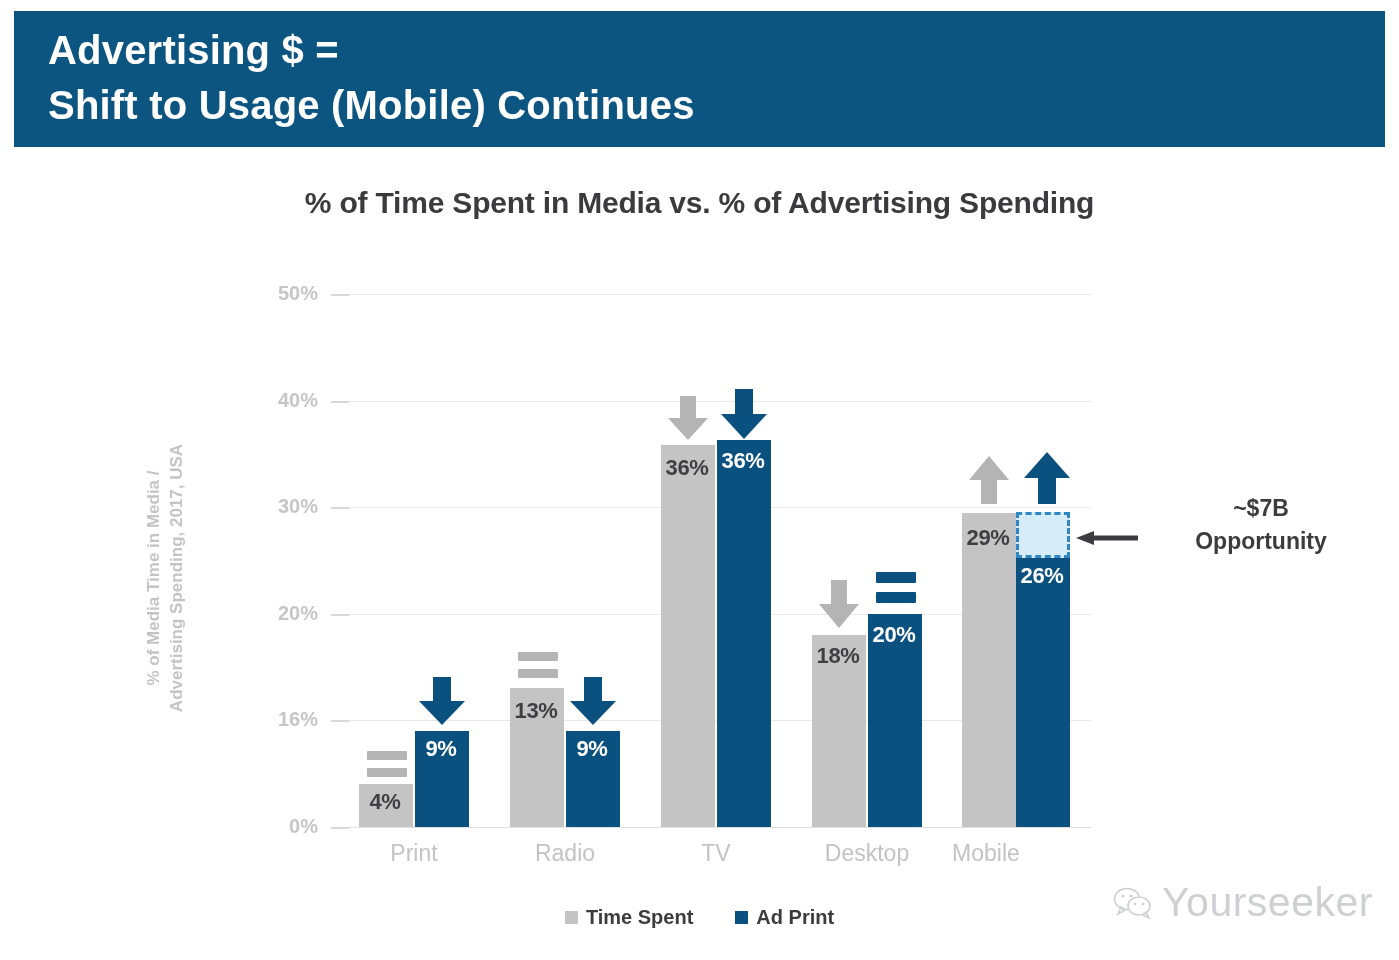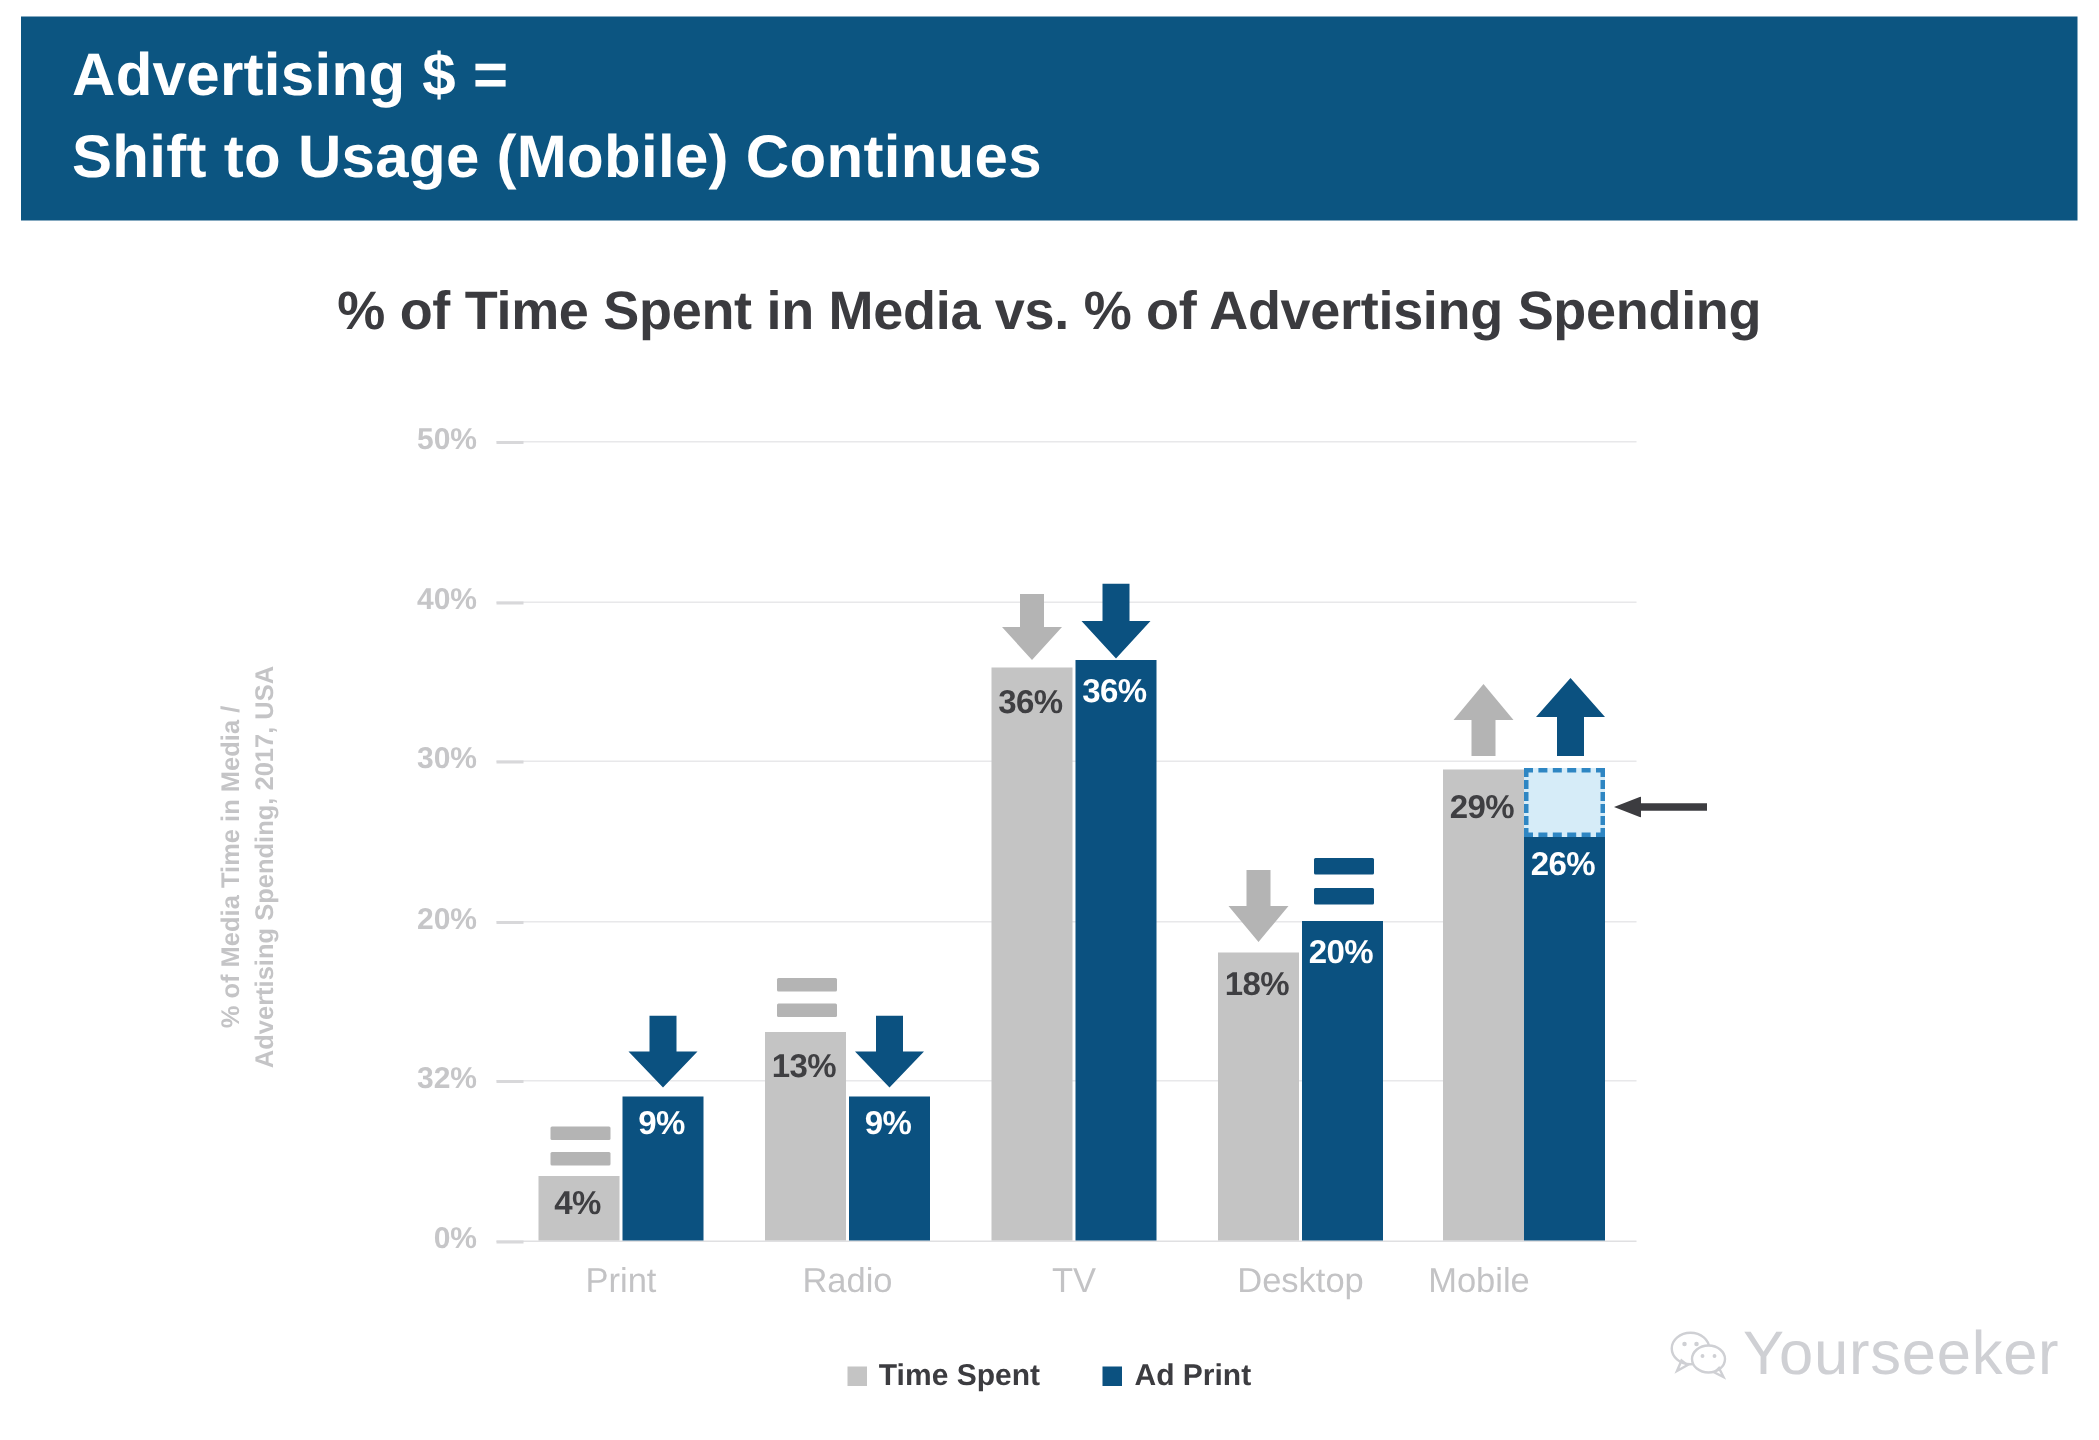--- a/index.html
+++ b/index.html
@@ -33,21 +33,21 @@
     white-space: pre-line;
     letter-spacing: 0.2px;
   }
 
   
   #chart-title {
     position: absolute;
     left: 0; top: 186px;
     width: 1399px;
     text-align: center;
-    font-size: 36px;
+    font-size: 30px;
     font-weight: bold;
     color: #3b3b3f;
     letter-spacing: -0.2px;
   }
 
   
   
   #plot {
     position: absolute;
     left: 0; top: 0;
@@ -207,21 +207,21 @@
     <div class="tick-dash" style="top:401px;"></div>
     <div class="tick-dash" style="top:507px;"></div>
     <div class="tick-dash" style="top:614px;"></div>
     <div class="tick-dash" style="top:720px;"></div>
     <div class="tick-dash" style="top:827px;"></div>
 
     <div class="ytick-label" style="top:282px;">50%</div>
     <div class="ytick-label" style="top:389px;">40%</div>
     <div class="ytick-label" style="top:495px;">30%</div>
     <div class="ytick-label" style="top:602px;">20%</div>
-    <div class="ytick-label" style="top:708px;">32%</div>
+    <div class="ytick-label" style="top:708px;">16%</div>
     <div class="ytick-label" style="top:815px;">0%</div>
 
     <div id="yaxis-title">% of Media Time in Media /
 Advertising Spending, 2017, USA</div>
 
     <div class="bar gray" style="left:359px; top:784px; height:43px;"></div>
     <div class="bar-label on-gray" style="left:359px; top:789px;">4%</div>
     <div class="delta-icon eq-gray" style="left:367px; top:751px; width:40px; height:26px;">
       <span class="eq-bar" style="top:0;"></span>
       <span class="eq-bar" style="top:17px;"></span>
@@ -282,20 +282,24 @@
 
     <div id="opportunity-box" style="left:1016px; top:512px; width:54px; height:46px;"></div>
     <svg class="delta-icon" style="left:1020px; top:452px;" width="54" height="54" viewBox="0 0 54 54">
       <polygon points="27,0 50,26 36,26 36,52 18,52 18,26 4,26" fill="#0b5180"></polygon>
     </svg>
 
     <svg id="annot-arrow" viewBox="0 0 62 14">
       <line x1="16" y1="7" x2="62" y2="7" stroke="#3c3c40" stroke-width="5"></line>
       <polygon points="0,7 18,0 18,14" fill="#3c3c40"></polygon>
     </svg>
+    <div id="annotation">
+      <span class="l1">~$7B</span>
+      <span class="l2">Opportunity</span>
+    </div>
 
     <div class="xtick-label" style="left:344px;">Print</div>
     <div class="xtick-label" style="left:495px;">Radio</div>
     <div class="xtick-label" style="left:646px;">TV</div>
     <div class="xtick-label" style="left:797px;">Desktop</div>
     <div class="xtick-label" style="left:916px;">Mobile</div>
   </div>
 
   <div id="legend">
     <div class="legend-item">

